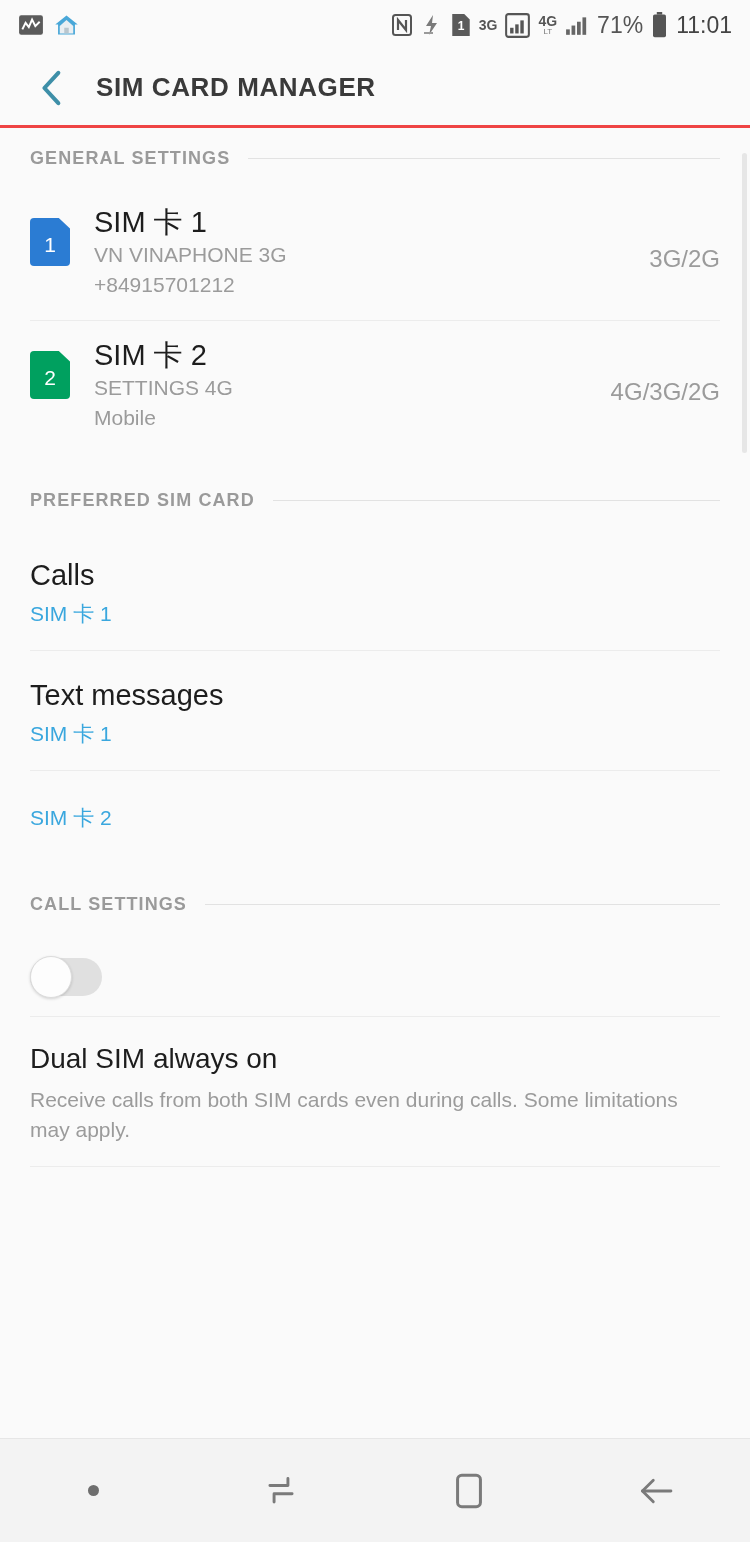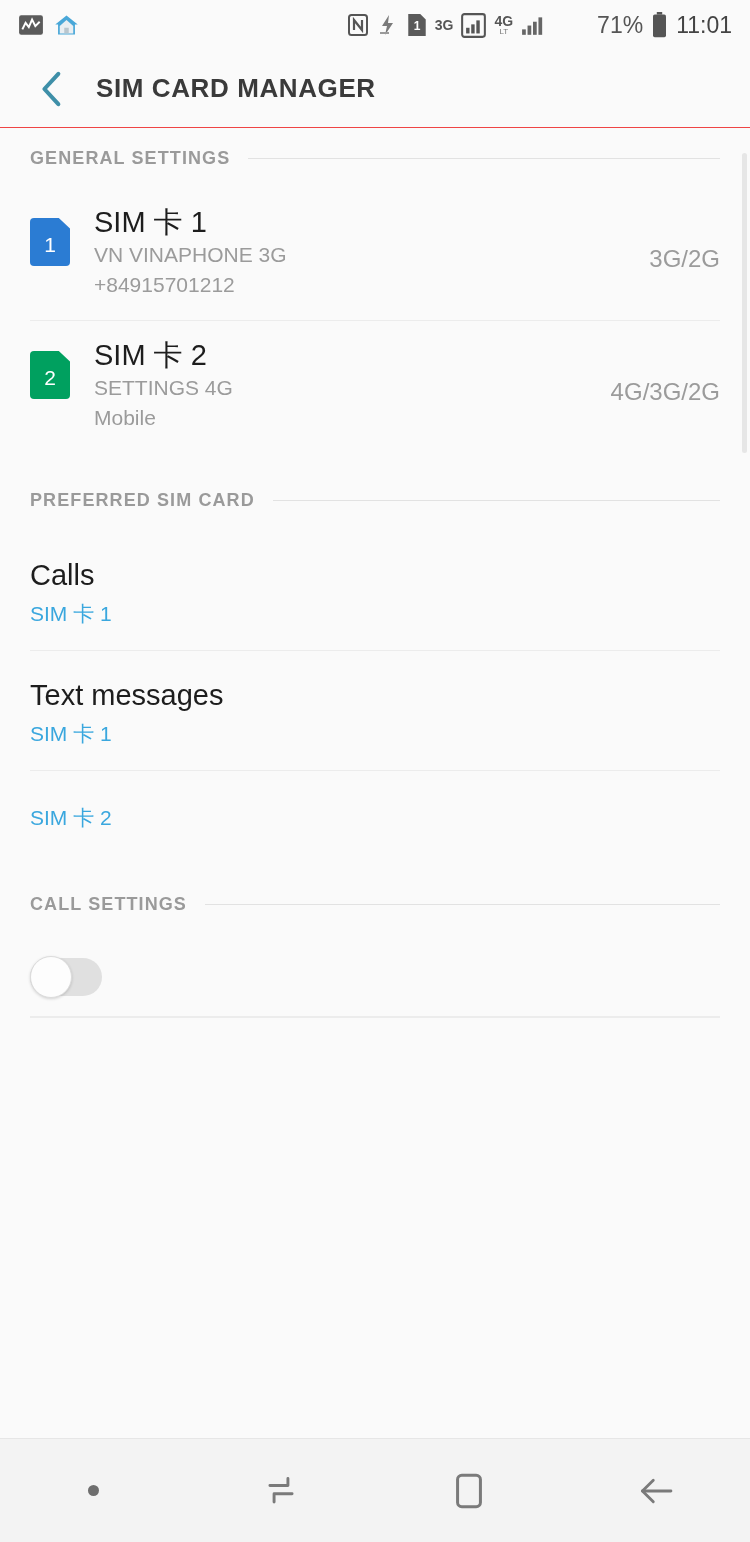--- a/index.html
+++ b/index.html
@@ -16,27 +16,27 @@
     height:50px; display:flex; align-items:center;
     padding:0 18px; background:#fafafa;
   }
   .sb-left { display:flex; align-items:center; gap:9px; }
   .sb-right { margin-left:auto; display:flex; align-items:center; gap:8px; }
   .sb-ico { display:flex; align-items:center; justify-content:center; }
   .sb-gen { font-size:14px; color:#555; font-weight:600; line-height:1; }
   .gen-wrap { display:flex; flex-direction:column; align-items:center; justify-content:center; }
   .gen-sub { font-size:8px; color:#777; line-height:1; }
   .sb-time { font-size:23px; color:#444; letter-spacing:0px; }
-  .pct { font-size:23px; color:#555;margin-left:44px; }
+  .pct { font-size:23px; color:#555; }
 
   
   .header {
     height:78px; display:flex; align-items:center;
     padding-left:30px; background:#fafafa;
-    border-bottom:1px solid #ef4444;
+    border-bottom:3px solid #ef4444;
   }
   .back-chevron {
     width:44px; height:44px; display:flex; align-items:center; justify-content:center;
     cursor:pointer;
   }
   .page-title {
     font-size:26px; font-weight:bold; color:#3a3a3a;
     letter-spacing:0.6px; margin-left:22px;
   }
 
@@ -271,20 +271,26 @@
       <span class="rule"></span>
     </div>
 
     <div class="call-row">
       <div class="toggle">
         <div class="knob"></div>
       </div>
     </div>
     <div class="divider"></div>
 
+    <div class="call-row">
+      <div class="call-text">
+        <div class="call-title">Dual SIM always on</div>
+        <div class="call-desc">Receive calls from both SIM cards even during calls. Some limitations may apply.</div>
+      </div>
+    </div>
     <div class="divider"></div>
 
   </div>
 
   <div class="navbar">
     <div class="nav-btn">
       <span class="nav-dot"></span>
     </div>
     <div class="nav-btn">
       <svg width="36" height="36" viewBox="0 0 26 26">

